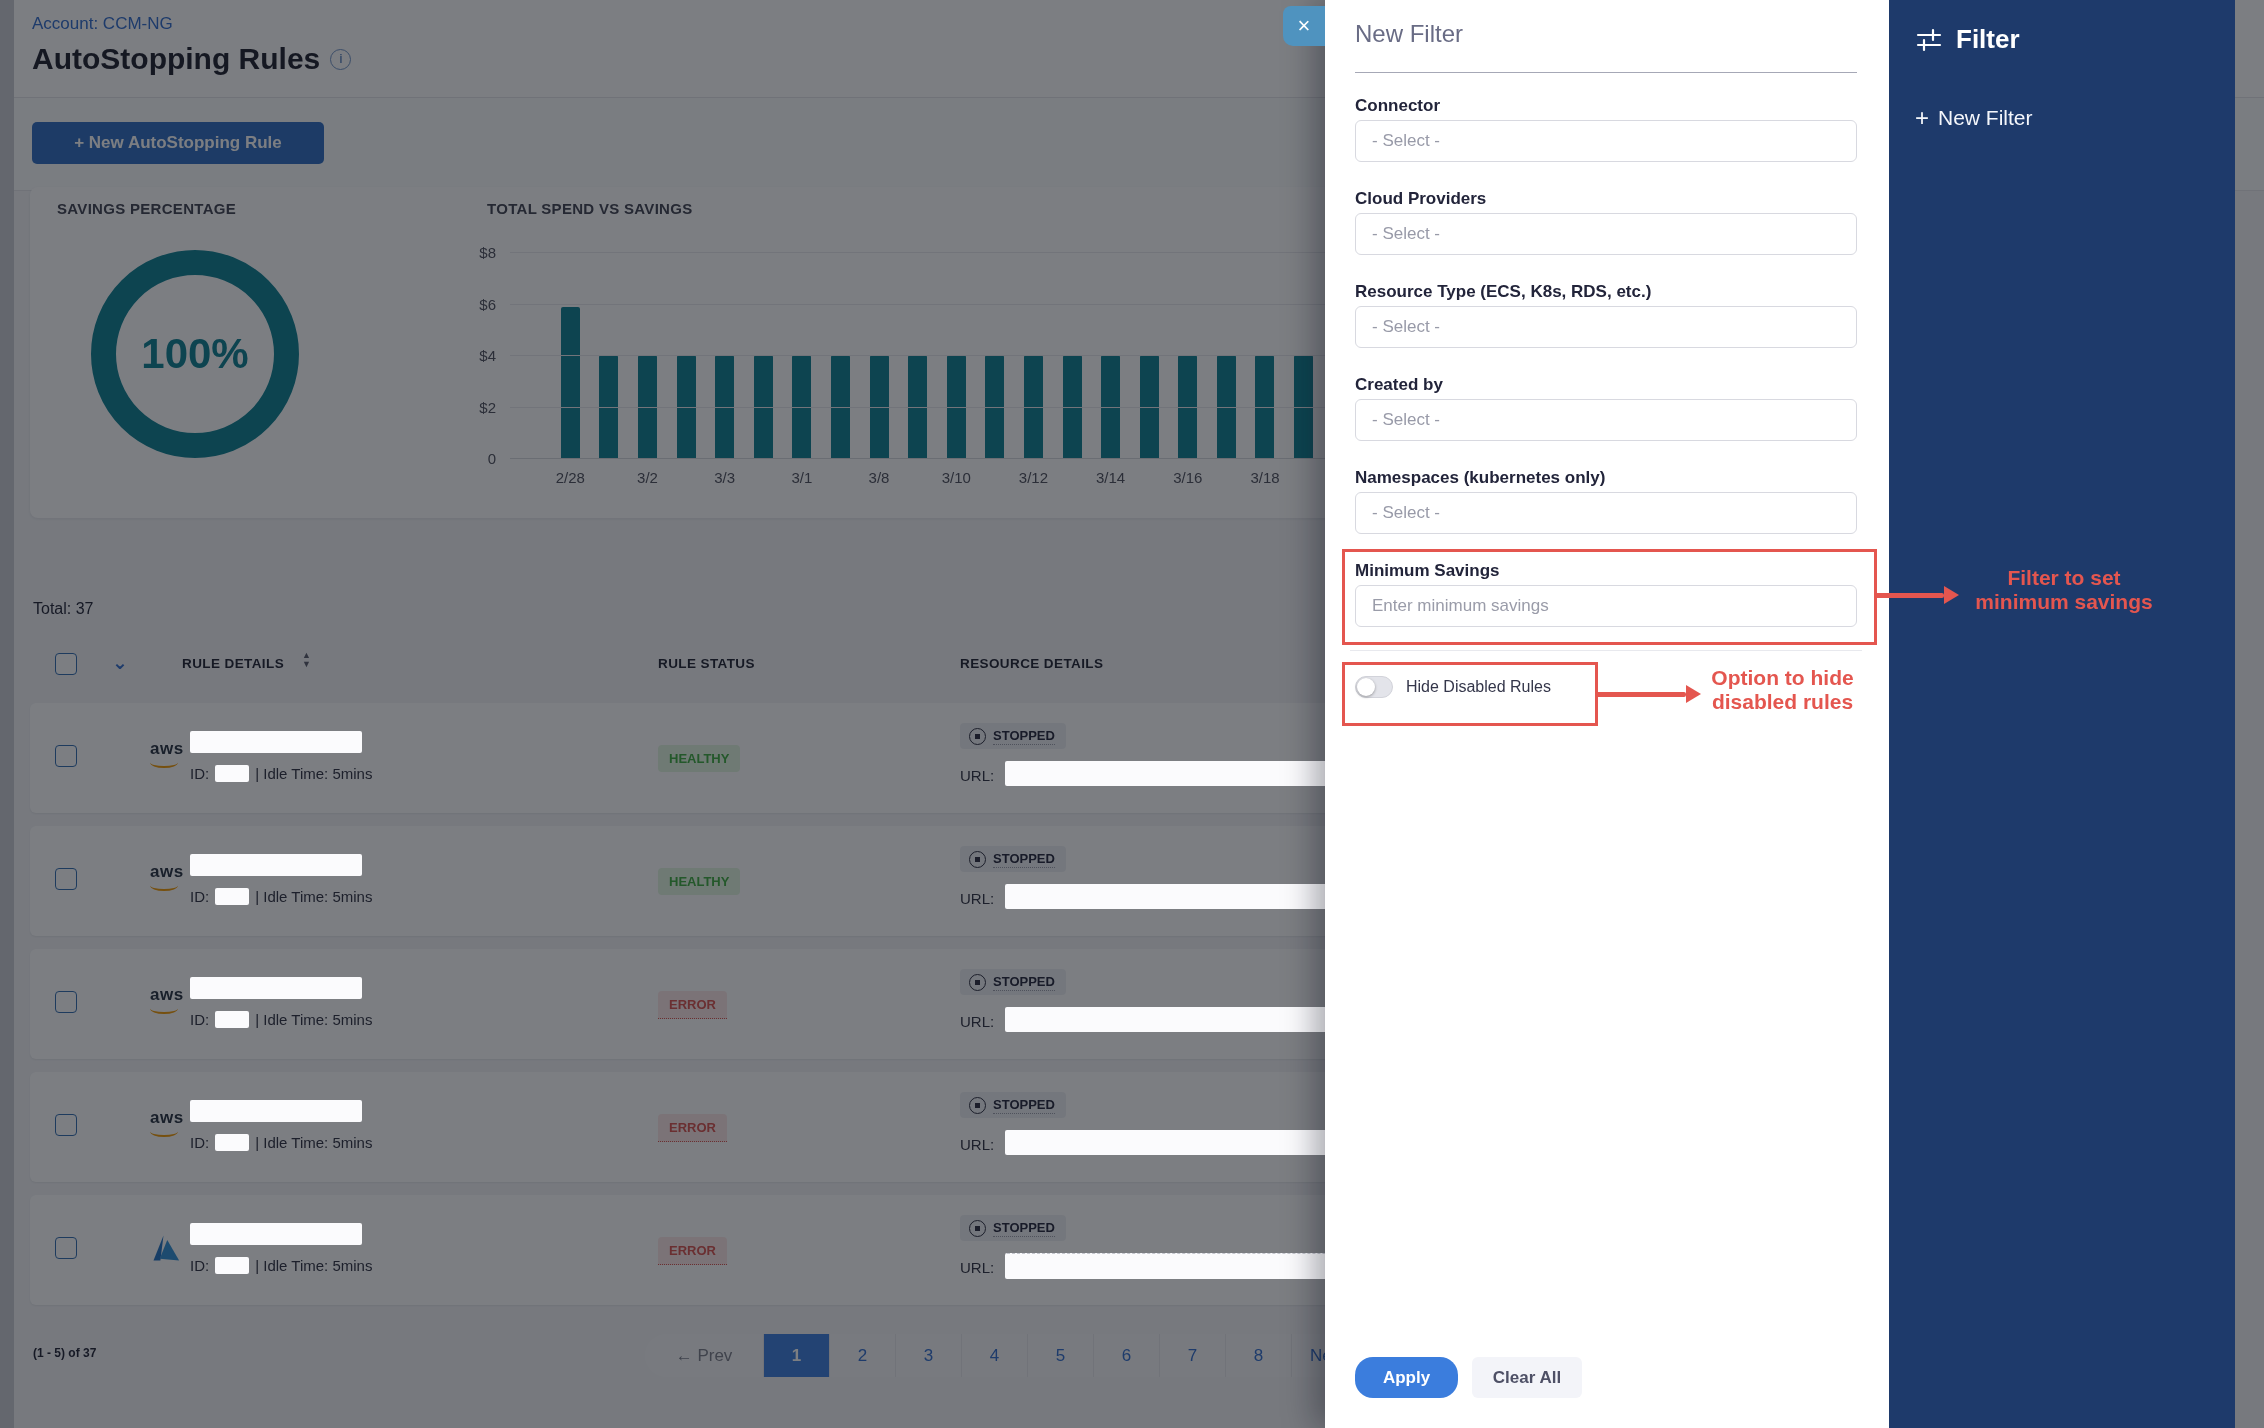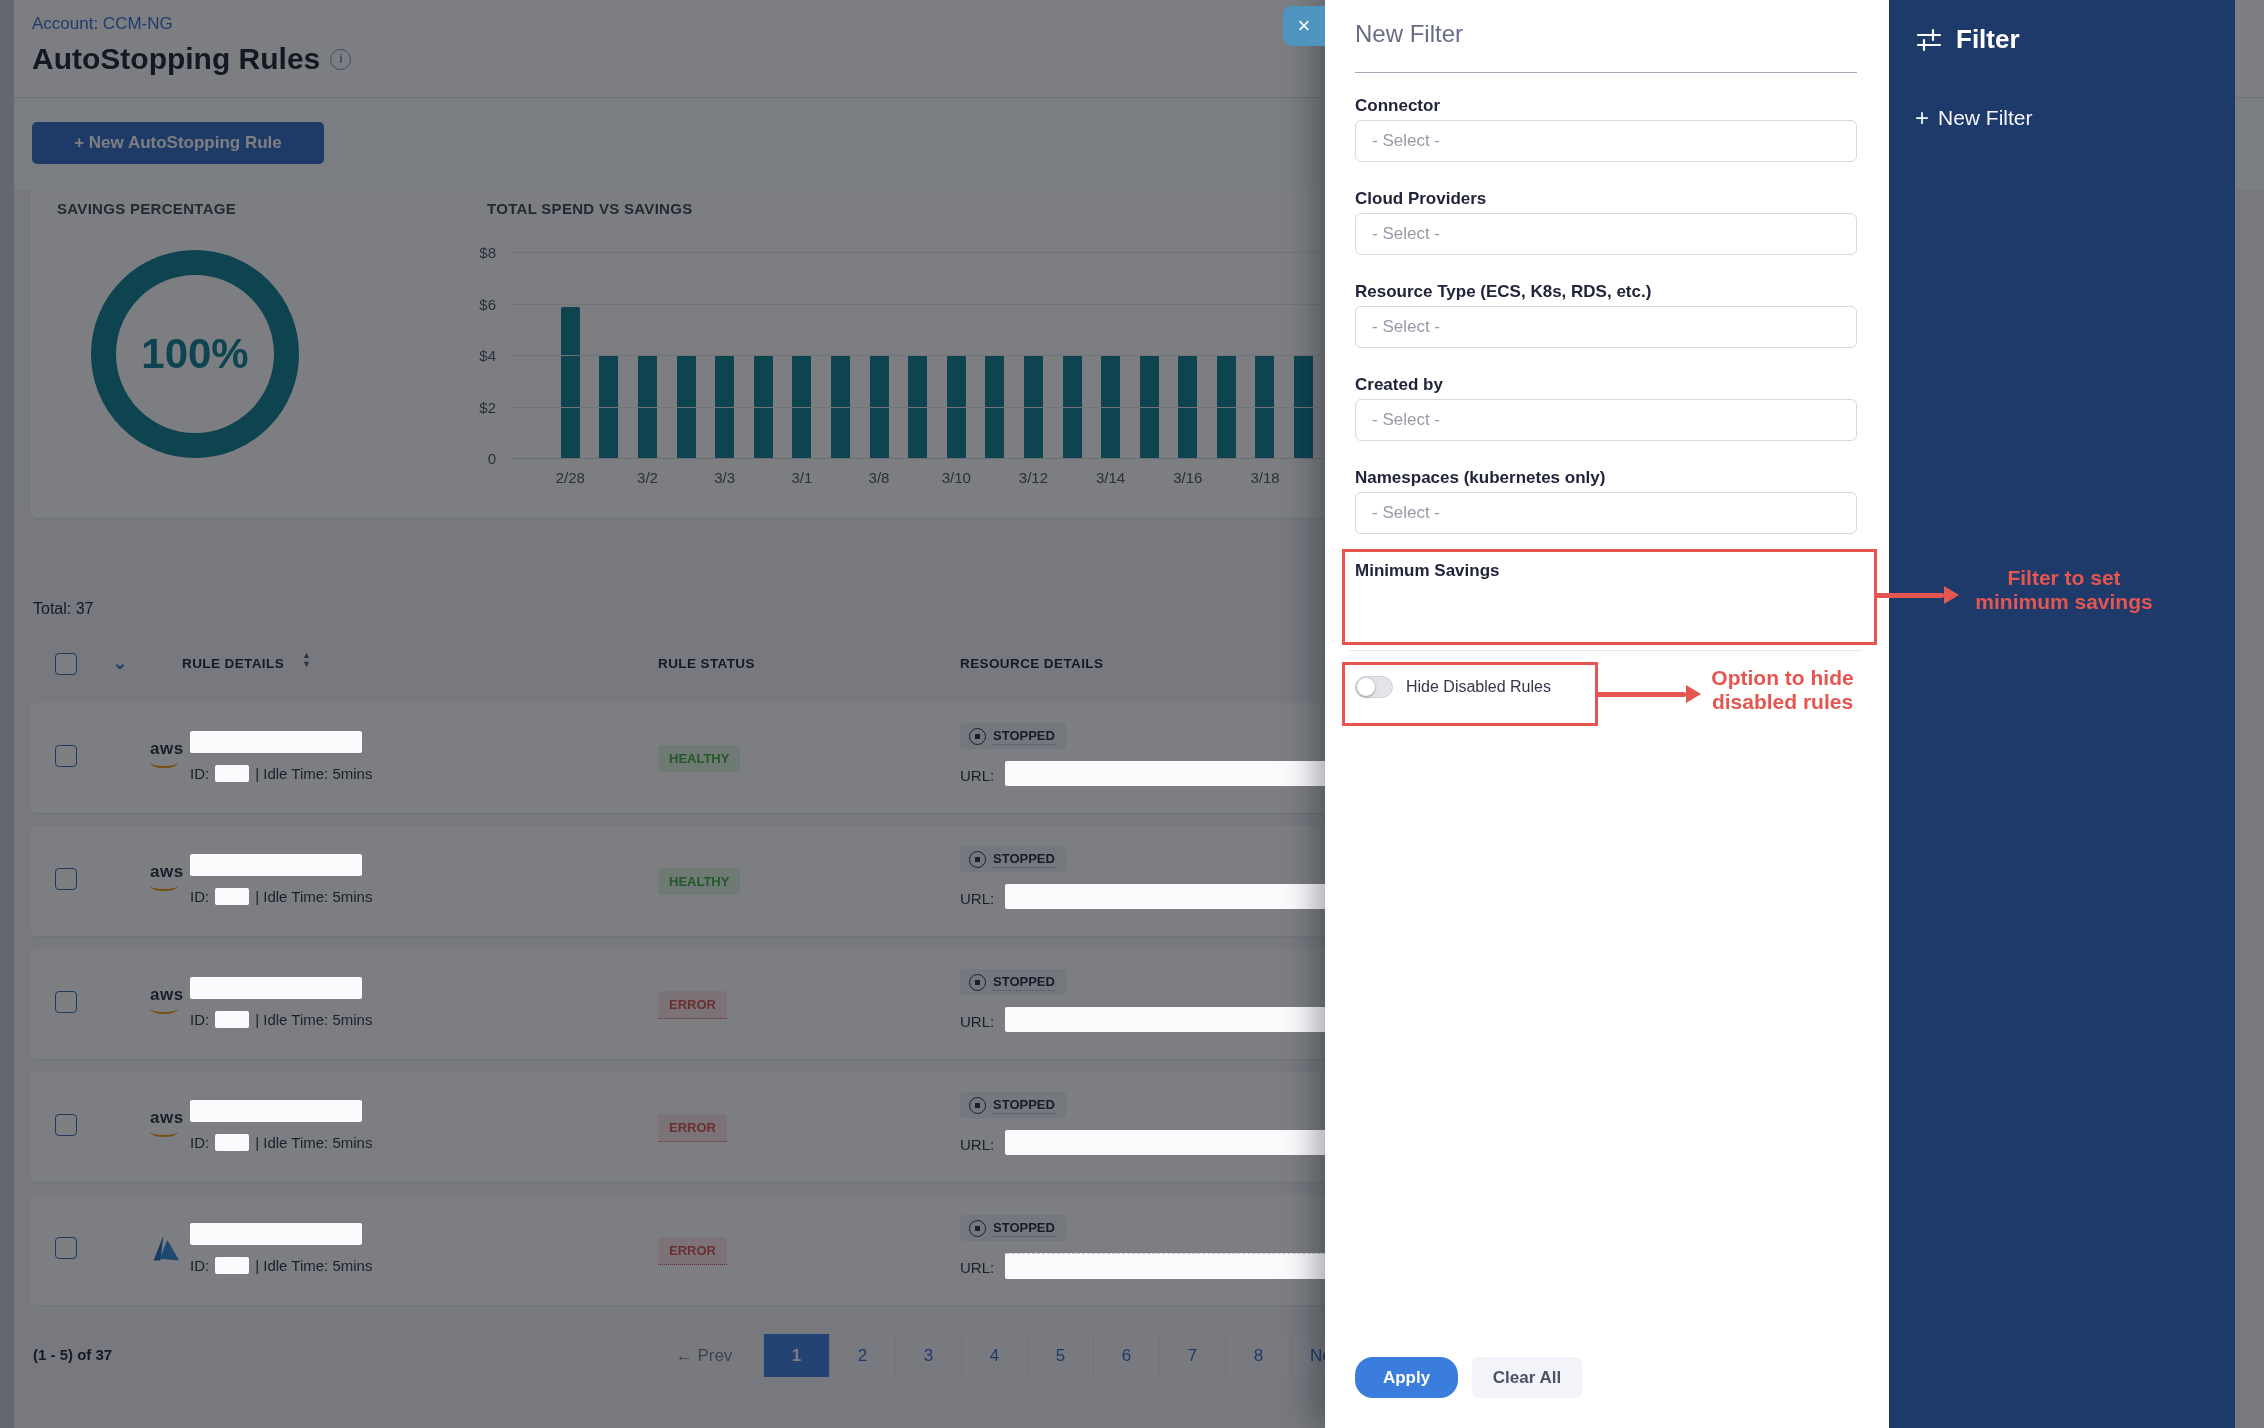--- a/index.html
+++ b/index.html
@@ -61,21 +61,21 @@
   .badge-stopped{position:absolute;left:930px;top:20px;background:#eef0f4;color:#23253a;
     display:flex;align-items:center;gap:7px;padding:5px 11px 4px 9px;}
   .stop-circ{width:15px;height:15px;border:1.6px solid #2a2c3e;border-radius:50%;display:flex;align-items:center;justify-content:center;}
   .stop-sq{width:5px;height:5px;background:#2a2c3e;}
   .stopped-txt{border-bottom:1.6px dotted #9b9daa;padding-bottom:1px;}
   .urline{position:absolute;left:930px;top:64px;font-size:15px;color:#2e3040;}
   .url-redact{position:absolute;left:975px;top:58px;width:332px;height:25px;}
   .url-redact.dashy{border-top:1.5px dashed #c3c5cd;}
 
   
-  .range-label{position:absolute;left:33px;top:1346px;font-size:15px;font-weight:bold;color:#1d1f31;}
+  .range-label{position:absolute;left:33px;top:1346px;font-size:12px;font-weight:bold;color:#1d1f31;}
   .pager{position:absolute;left:645px;top:1334px;height:43px;display:flex;}
   .pbtn{height:43px;display:flex;align-items:center;justify-content:center;font-size:17px;
     background:#f6f7f9;border-right:1px solid #e6e7eb;color:#2f6bcc;}
   .pbtn.prev{width:118px;color:#7a7c88;border-radius:22px 0 0 22px;}
   .pbtn.page{width:65px;}
   .pbtn.active{background:#3b7ddd;color:#fff;font-weight:bold;}
   .pbtn.next{width:110px;justify-content:flex-start;padding-left:18px;box-sizing:border-box;}
 
   
   .overlay{position:absolute;inset:0;background:rgba(16,20,27,0.55);z-index:50;}
@@ -417,20 +417,21 @@
     <div class="f-select sb3">
         <span>- Select -</span>
       </div>
 
     <div class="f-label lb4">Namespaces (kubernetes only)</div>
     <div class="f-select sb4">
         <span>- Select -</span>
       </div>
 
     <div class="f-label lb5">Minimum Savings</div>
+    <input class="ms-input" placeholder="Enter minimum savings" style="">
 
     <div class="dr-divider"></div>
 
     <div class="toggle-row">
       <div class="toggle">
           <div class="knob"></div>
         </div>
       <div class="toggle-label">Hide Disabled Rules</div>
     </div>
 

